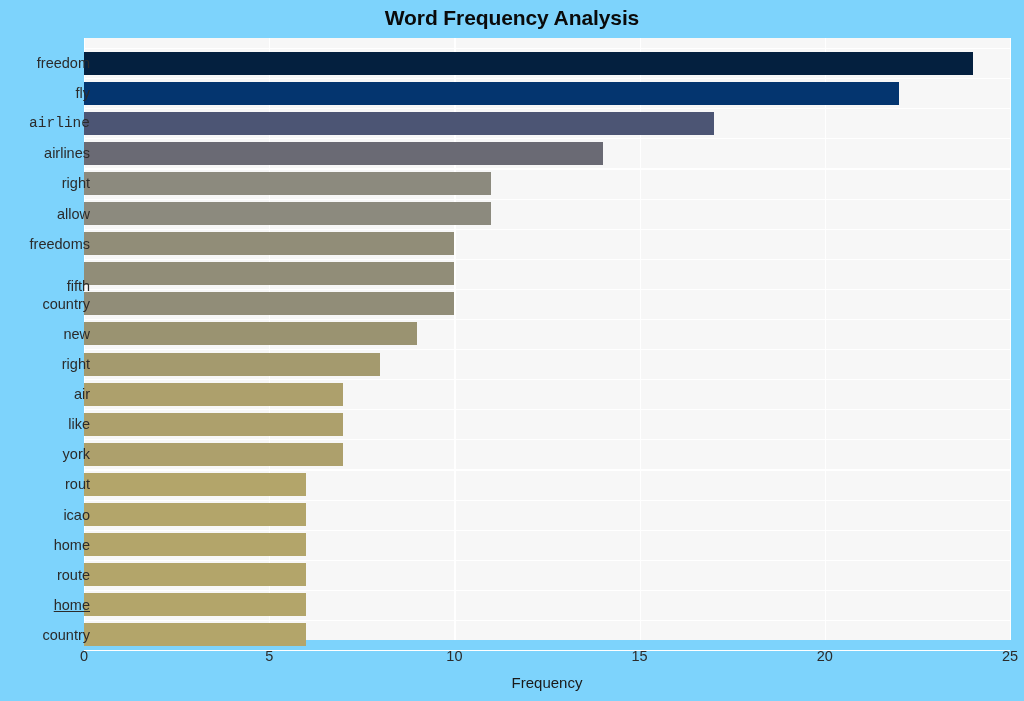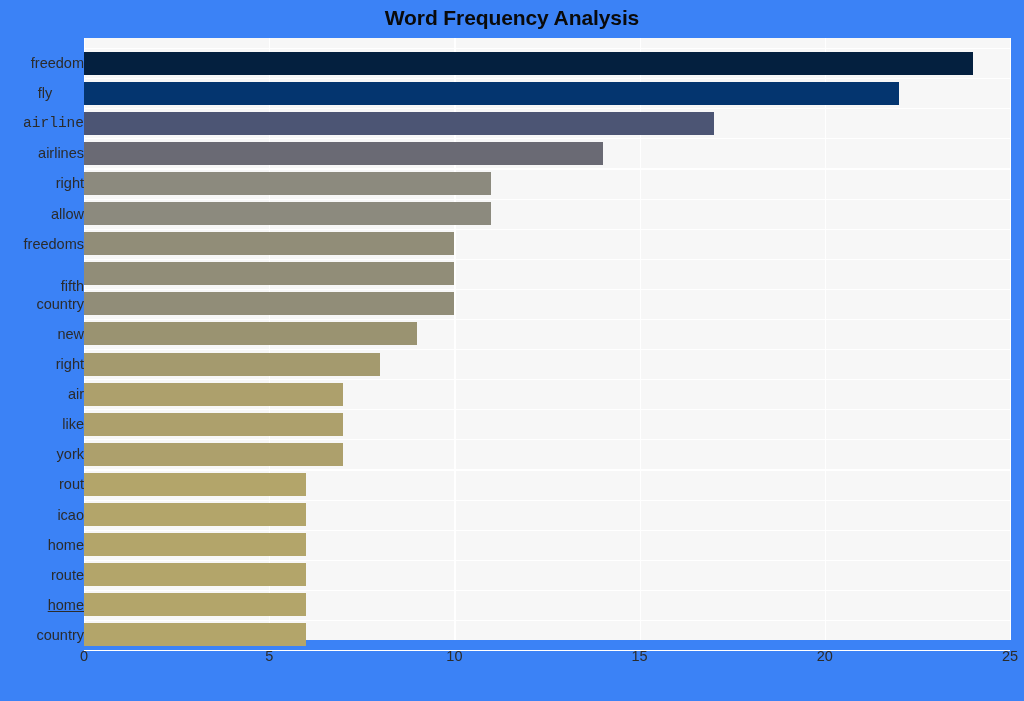--- a/index.html
+++ b/index.html
@@ -10,21 +10,21 @@
   body {
     width: 1024px;
     height: 701px;
     font-family: "Liberation Sans", sans-serif;
     overflow: hidden;
   }
   #figure {
     position: relative;
     width: 1024px;
     height: 701px;
-    background: #3b82f6;
+    background: #7dd3fc;
   }
 
   
   #chart-title {
     position: absolute;
     left: 0;
     top: 6px;
     width: 1024px;
     text-align: center;
     font-size: 21px;
@@ -75,21 +75,21 @@
   .bar {
     position: absolute;
     left: 0;
     top: 0;
     height: 100%;
   }
 
   
   #y-tick-labels {
     position: absolute;
-    left: 6px;
+    left: 12px;
     top: 38px;
     width: 78px;
     height: 602px;
   }
   .y-tick-label {
     position: absolute;
     right: 0;
     width: 78px;
     text-align: right;
     font-size: 14.5px;
@@ -222,21 +222,21 @@
           <div class="bar" title="home: 6" style="width: 222.24px; background: rgb(179, 165, 106);"></div>
         </div>
         <div class="bar-row" style="top: 585.4px; height: 23px;">
           <div class="bar" title="country: 6" style="width: 222.24px; background: rgb(179, 165, 106);"></div>
         </div>
       </div>
   </div>
 
   <div id="y-tick-labels">
       <div class="y-tick-label" style="top: 18px;">freedom</div>
-      <div class="y-tick-label" style="top: 48.1px; text-align: center;">fly</div>
+      <div class="y-tick-label" style="top: 48.1px;">fly</div>
       <div class="y-tick-label" style="top: 78.2px; font-family: Liberation Mono, monospace;">airline</div>
       <div class="y-tick-label" style="top: 108.3px;">airlines</div>
       <div class="y-tick-label" style="top: 138.4px;">right</div>
       <div class="y-tick-label" style="top: 168.5px;">allow</div>
       <div class="y-tick-label" style="top: 198.6px;">freedoms</div>
       <div class="y-tick-label" style="top: 228.7px; margin-top: 12px;">fifth</div>
       <div class="y-tick-label" style="top: 258.8px;">country</div>
       <div class="y-tick-label" style="top: 288.9px;">new</div>
       <div class="y-tick-label" style="top: 319px;">right</div>
       <div class="y-tick-label" style="top: 349.1px;">air</div>
@@ -251,14 +251,15 @@
     </div>
   <div id="x-tick-labels">
       <div class="x-tick-label" style="left: 84px;">0</div>
       <div class="x-tick-label" style="left: 269.2px;">5</div>
       <div class="x-tick-label" style="left: 454.4px;">10</div>
       <div class="x-tick-label" style="left: 639.6px;">15</div>
       <div class="x-tick-label" style="left: 824.8px;">20</div>
       <div class="x-tick-label" style="left: 1010px;">25</div>
     </div>
 
+  <div id="x-axis-title">Frequency</div>
 
 </div>
 
 </body></html>

